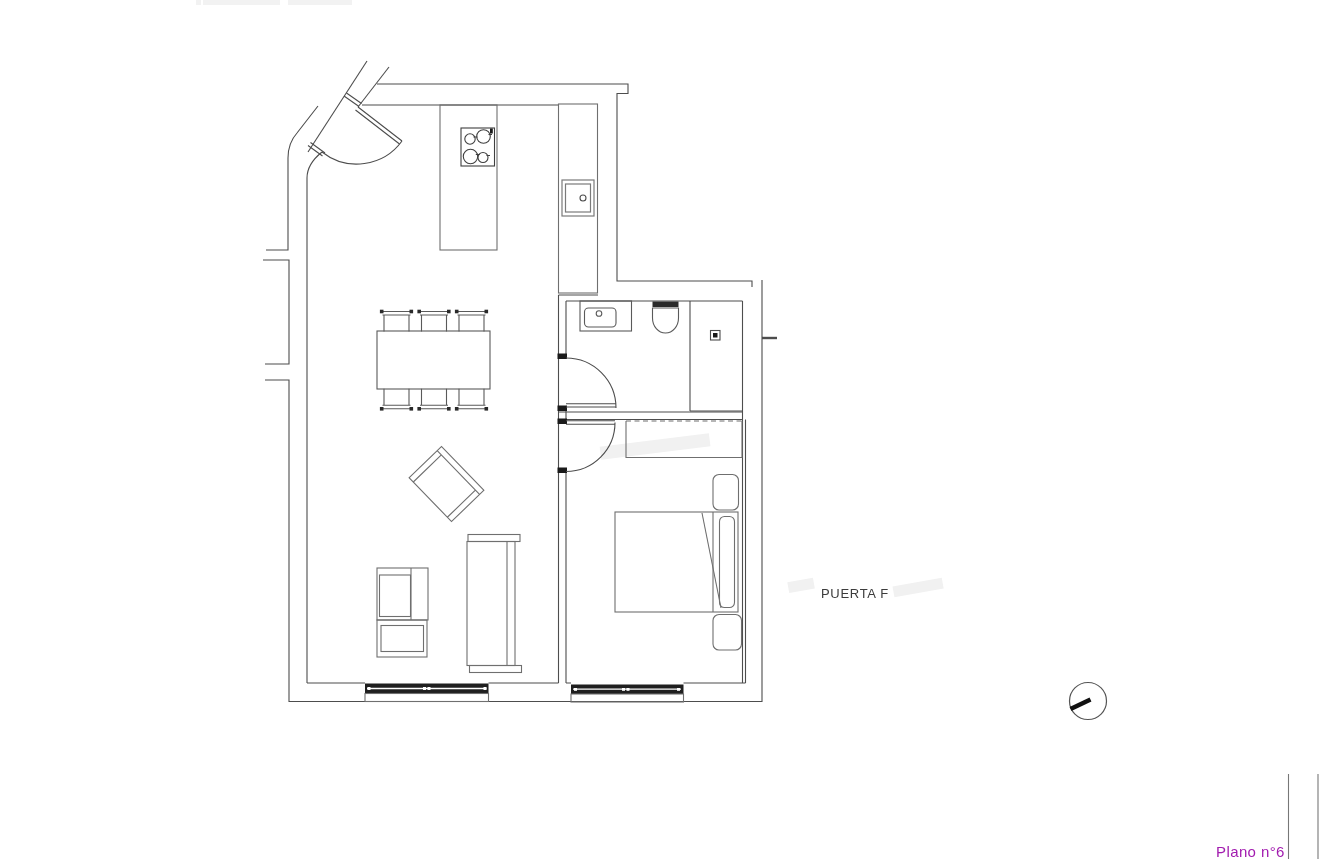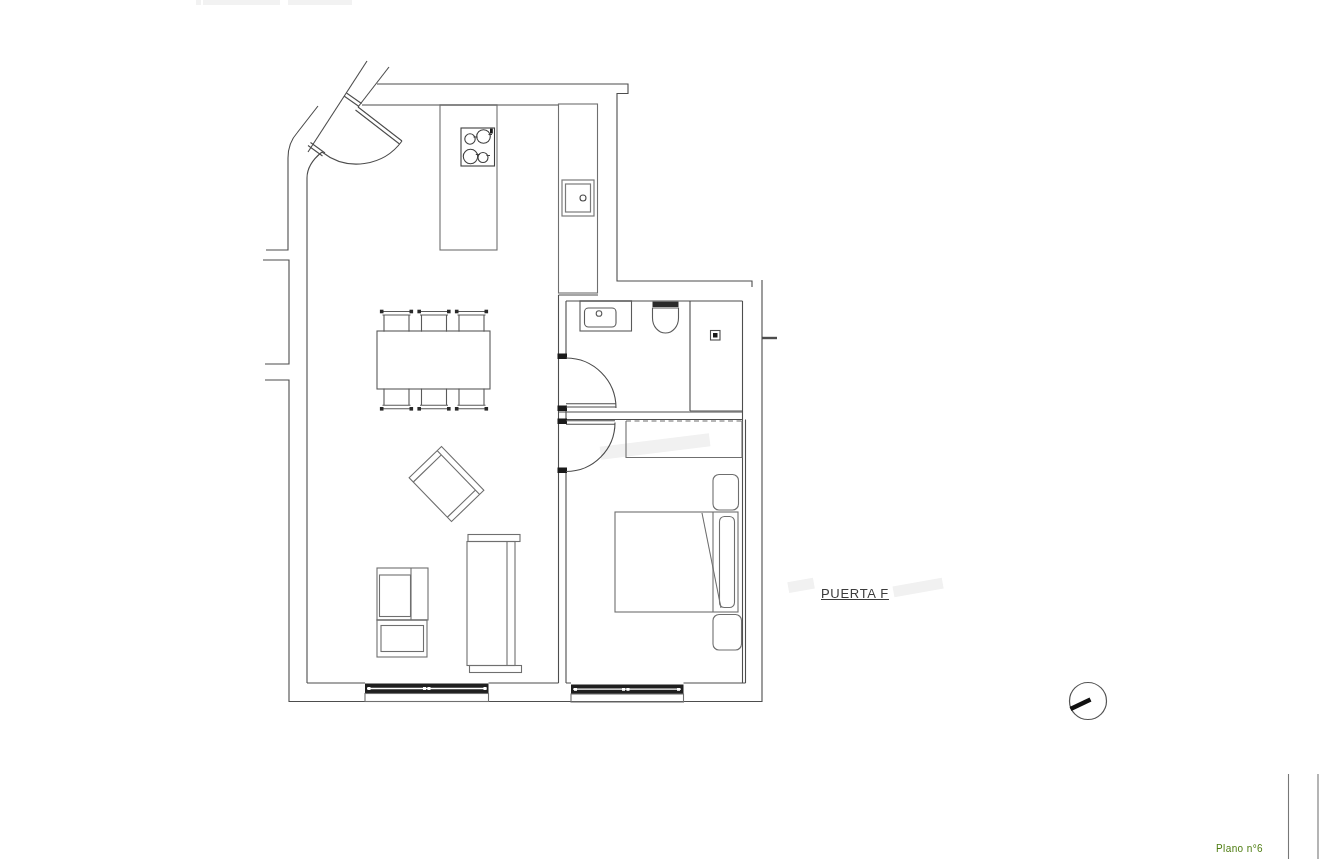--- a/index.html
+++ b/index.html
@@ -4,25 +4,25 @@
 <style>
   html,body { margin:0; padding:0; background:#ffffff; }
   .page {
     position:relative; width:1320px; height:859px;
     background:#ffffff; overflow:hidden;
     font-family:"Liberation Sans", sans-serif;
   }
   .plan-svg { position:absolute; left:0; top:0; }
   .door-label {
     position:absolute; left:821px; top:586px;
-    font-size:13px; letter-spacing:0.7px; color:#3c3c3c;text-decoration:underline;
+    font-size:13px; letter-spacing:0.7px; color:#3c3c3c;
   }
   .sheet-label {
     position:absolute; left:1216px; top:843px;
-    font-size:10px; letter-spacing:0.4px; color:#4d7c0f;
+    font-size:15px; letter-spacing:0.4px; color:#a21caf;
   }
 </style>
 </head>
 <body>
 
 <div class="page">
 
   <svg class="plan-svg" width="1320" height="859" viewBox="0 0 1320 859" fill="none" stroke="#4d4d4d" stroke-width="1.1">
 
     <defs>

